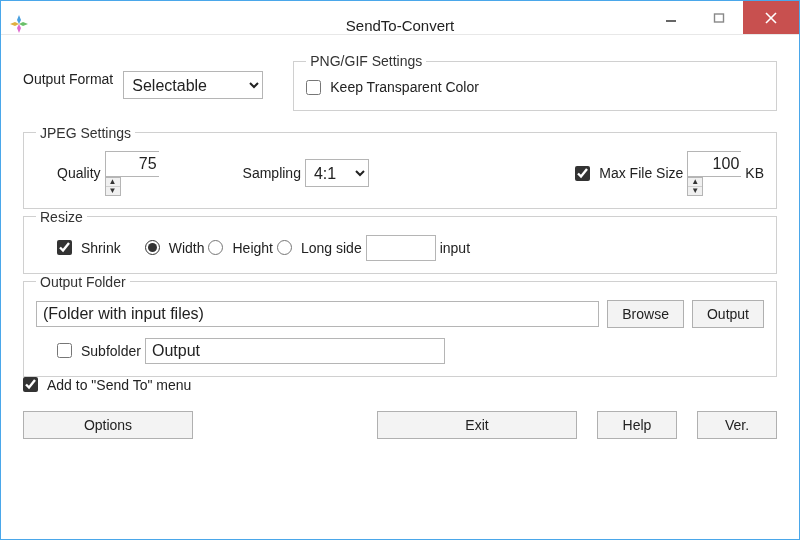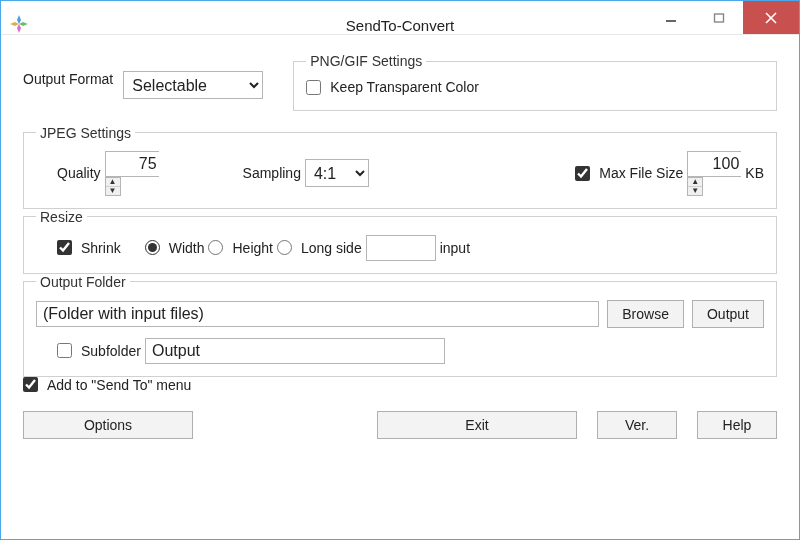--- a/index.html
+++ b/index.html
@@ -322,18 +322,18 @@
 
     <label class="chk">
       <input type="checkbox" checked="" style="">
       <span>Add to "Send To" menu</span>
     </label>
 
     <div class="bottom-row">
       <button class="btn wide">Options</button>
       <span class="spacer"></span>
       <button class="btn mid">Exit</button>
+      <button class="btn small">Help</button>
       <button class="btn small">Ver.</button>
-      <button class="btn small">Help</button>
     </div>
 
   </div>
 </div>
 
 </body></html>

